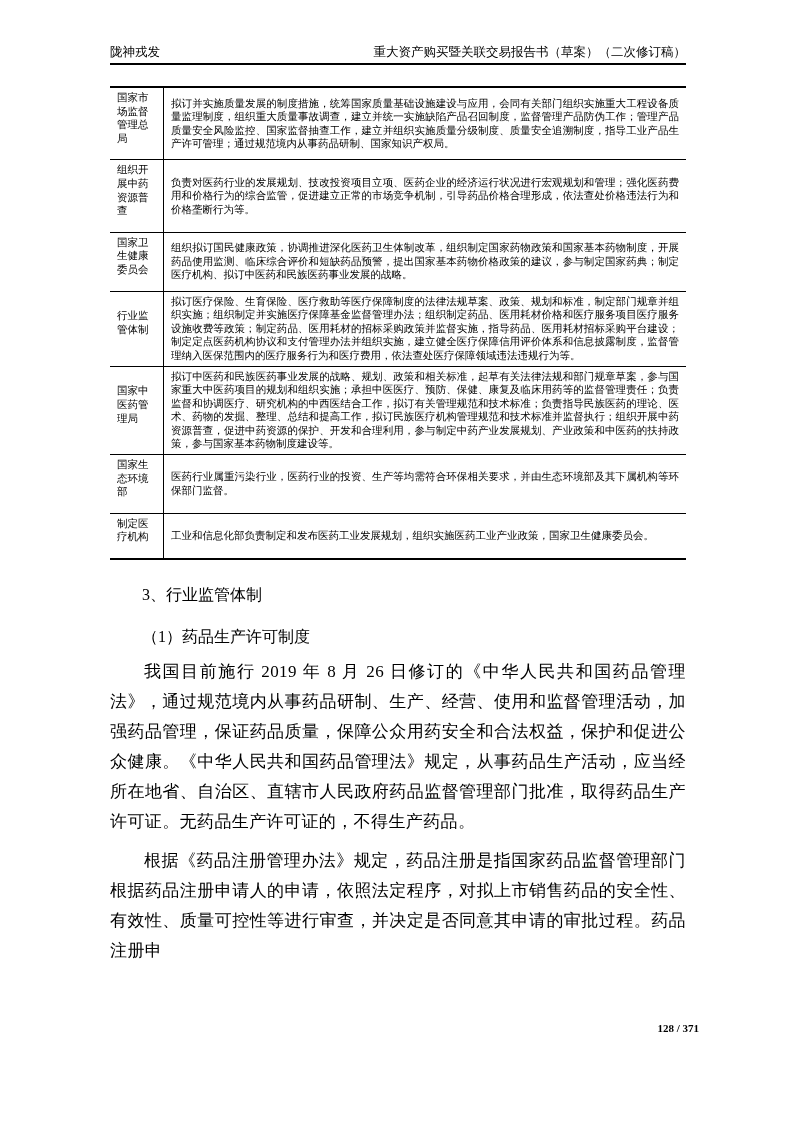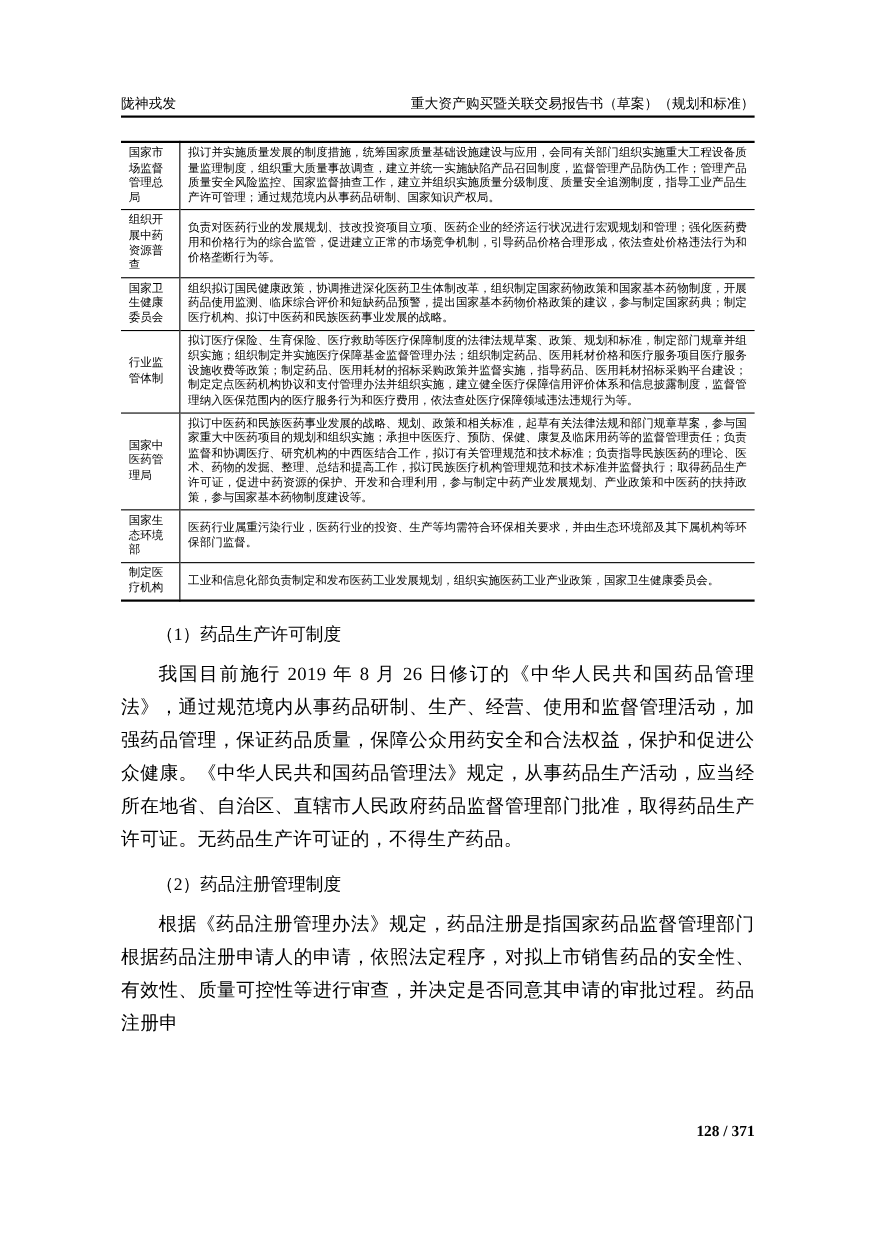--- a/index.html
+++ b/index.html
@@ -13,21 +13,21 @@
     font-family: "Liberation Serif", "DejaVu Serif", serif;
     overflow: hidden;
   }
   .content {
     position: absolute;
     left: 110px;
     top: 0;
     width: 576px;
   }
   .header {
-    padding-top: 86px;
+    padding-top: 44px;
     padding-bottom: 3px;
     border-bottom: 2px solid #000;
     display: flex;
     justify-content: space-between;
     align-items: flex-end;
     font-size: 12.5px;
     line-height: 16px;
   }
   table.reg {
     margin-top: 21px;
@@ -35,21 +35,21 @@
     border-collapse: collapse;
     border-top: 2.5px solid #000;
     border-bottom: 2.5px solid #000;
     font-size: 10.5px;
     line-height: 13.6px;
   }
   table.reg td { vertical-align: middle; }
   table.reg tr + tr td { border-top: 1px solid #000; }
   td.agency {
     width: 37px;
-    padding: 3px 9px 3px 7px;
+    padding: 3px 9px 14px 7px;
     border-right: 1px solid #000;
     text-align: left;
     word-break: break-all;
   }
   td.duty {
     padding: 3px 7px;
     text-align: justify;
   }
   .h-sec {
     margin: 24px 0 0 0;
@@ -64,35 +64,35 @@
     margin: 9px 0 0 0;
     font-size: 17px;
     line-height: 30px;
     text-align: justify;
     text-indent: 2em;
     letter-spacing: 0.4px;
   }
   .footer {
     position: absolute;
     top: 1022px;
-    right: 107px;
-    font-size: 14px;
+    right: 94px;
+    font-size: 11px;
     font-weight: bold;
     font-family: "Liberation Serif", "DejaVu Serif", serif;
   }
 </style>
 </head>
 <body>
 
 <div class="page">
   <div class="content">
 
     <div class="header">
       <span>陇神戎发</span>
-      <span>重大资产购买暨关联交易报告书（草案）（规划和标准）</span>
+      <span>重大资产购买暨关联交易报告书（草案）（二次修订稿）</span>
     </div>
 
     <table class="reg">
       <tbody>
         <tr>
           <td class="agency">国家市场监督管理总局</td>
           <td class="duty">拟订并实施质量发展的制度措施，统筹国家质量基础设施建设与应用，会同有关部门组织实施重大工程设备质量监理制度，组织重大质量事故调查，建立并统一实施缺陷产品召回制度，监督管理产品防伪工作；管理产品质量安全风险监控、国家监督抽查工作，建立并组织实施质量分级制度、质量安全追溯制度，指导工业产品生产许可管理；通过规范境内从事药品研制、国家知识产权局。</td>
         </tr>
         <tr>
           <td class="agency">组织开展中药资源普查</td>
@@ -101,38 +101,38 @@
         <tr>
           <td class="agency">国家卫生健康委员会</td>
           <td class="duty">组织拟订国民健康政策，协调推进深化医药卫生体制改革，组织制定国家药物政策和国家基本药物制度，开展药品使用监测、临床综合评价和短缺药品预警，提出国家基本药物价格政策的建议，参与制定国家药典；制定医疗机构、拟订中医药和民族医药事业发展的战略。</td>
         </tr>
         <tr>
           <td class="agency">行业监管体制</td>
           <td class="duty">拟订医疗保险、生育保险、医疗救助等医疗保障制度的法律法规草案、政策、规划和标准，制定部门规章并组织实施；组织制定并实施医疗保障基金监督管理办法；组织制定药品、医用耗材价格和医疗服务项目医疗服务设施收费等政策；制定药品、医用耗材的招标采购政策并监督实施，指导药品、医用耗材招标采购平台建设；制定定点医药机构协议和支付管理办法并组织实施，建立健全医疗保障信用评价体系和信息披露制度，监督管理纳入医保范围内的医疗服务行为和医疗费用，依法查处医疗保障领域违法违规行为等。</td>
         </tr>
         <tr>
           <td class="agency">国家中医药管理局</td>
-          <td class="duty">拟订中医药和民族医药事业发展的战略、规划、政策和相关标准，起草有关法律法规和部门规章草案，参与国家重大中医药项目的规划和组织实施；承担中医医疗、预防、保健、康复及临床用药等的监督管理责任；负责监督和协调医疗、研究机构的中西医结合工作，拟订有关管理规范和技术标准；负责指导民族医药的理论、医术、药物的发掘、整理、总结和提高工作，拟订民族医疗机构管理规范和技术标准并监督执行；取得药品生产许可证，促进中药资源的保护、开发和合理利用，参与制定中药产业发展规划、产业政策和中医药的扶持政策，参与国家基本药物制度建设等。</td>
+          <td class="duty">拟订中医药和民族医药事业发展的战略、规划、政策和相关标准，起草有关法律法规和部门规章草案，参与国家重大中医药项目的规划和组织实施；承担中医医疗、预防、保健、康复及临床用药等的监督管理责任；负责监督和协调医疗、研究机构的中西医结合工作，拟订有关管理规范和技术标准；负责指导民族医药的理论、医术、药物的发掘、整理、总结和提高工作，拟订民族医疗机构管理规范和技术标准并监督执行；组织开展中药资源普查，促进中药资源的保护、开发和合理利用，参与制定中药产业发展规划、产业政策和中医药的扶持政策，参与国家基本药物制度建设等。</td>
         </tr>
         <tr>
           <td class="agency">国家生态环境部</td>
           <td class="duty">医药行业属重污染行业，医药行业的投资、生产等均需符合环保相关要求，并由生态环境部及其下属机构等环保部门监督。</td>
         </tr>
         <tr>
           <td class="agency">制定医疗机构</td>
           <td class="duty">工业和信息化部负责制定和发布医药工业发展规划，组织实施医药工业产业政策，国家卫生健康委员会。</td>
         </tr>
       </tbody>
     </table>
 
+    <div class="h-sec">3、行业监管体制</div>
 
     <div class="h-sec h-sub">（1）药品生产许可制度</div>
 
     <p class="body">我国目前施行 2019 年 8 月 26 日修订的《中华人民共和国药品管理法》，通过规范境内从事药品研制、生产、经营、使用和监督管理活动，加强药品管理，保证药品质量，保障公众用药安全和合法权益，保护和促进公众健康。《中华人民共和国药品管理法》规定，从事药品生产活动，应当经所在地省、自治区、直辖市人民政府药品监督管理部门批准，取得药品生产许可证。无药品生产许可证的，不得生产药品。</p>
 
-    <div class="h-sec h-sub2">（2）药品注册管理制度</div>
 
     <p class="body">根据《药品注册管理办法》规定，药品注册是指国家药品监督管理部门根据药品注册申请人的申请，依照法定程序，对拟上市销售药品的安全性、有效性、质量可控性等进行审查，并决定是否同意其申请的审批过程。药品注册申</p>
 
   </div>
 
   <div class="footer">128 / 371</div>
 </div>
 
 </body></html>

